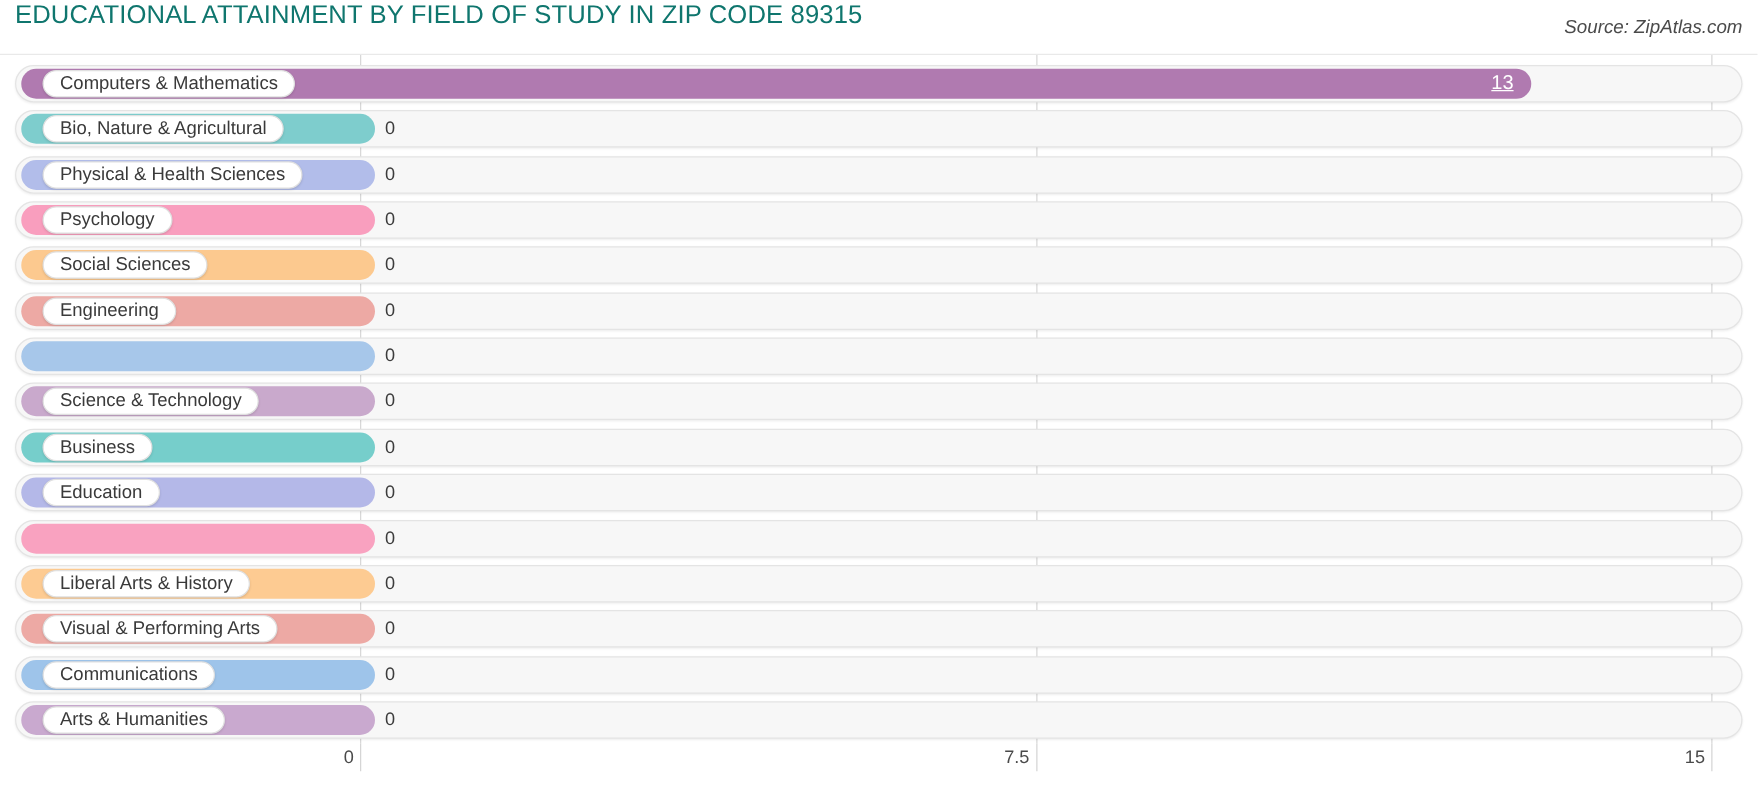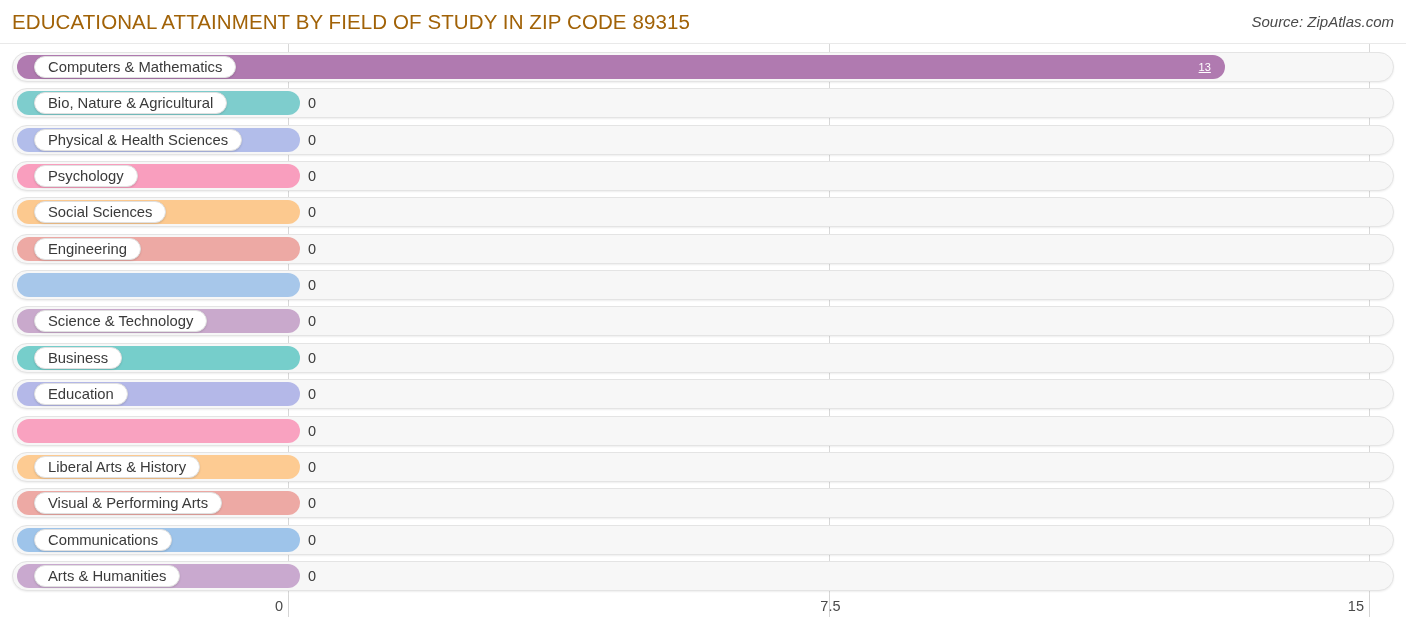--- a/index.html
+++ b/index.html
@@ -9,22 +9,22 @@
     font-family:"Liberation Sans", sans-serif;
     overflow:hidden;
     position:relative;
   }
 
   
   .header{
     position:absolute;left:0;top:0;width:1406px;height:43px;
   }
   .chart-title{
-    position:absolute;left:12px;top:10px;
-    font-size:20.5px;color:#a16207;letter-spacing:.1px;
+    position:absolute;left:12px;top:0;
+    font-size:20.5px;color:#0f766e;letter-spacing:.1px;
     white-space:nowrap;
   }
   .source{
     position:absolute;right:12px;top:13px;
     font-size:15px;font-style:italic;color:#4a4a4a;
     white-space:nowrap;
   }
   .header-rule{
     position:absolute;left:0;top:43px;width:1406px;height:1px;
     background:#e9e9e9;
@@ -48,21 +48,21 @@
     border-radius:15px;
     box-sizing:border-box;
     box-shadow:0 1px 2px rgba(0,0,0,.07);
   }
   .bar{
     position:absolute;left:5px;top:3px;height:24px;
     border-radius:12px;
   }
   .bar-value-in{
     position:absolute;right:14px;top:50%;transform:translateY(-50%);
-    color:#ffffff;font-size:11px;text-decoration:underline;
+    color:#ffffff;font-size:16px;text-decoration:underline;
   }
   .bar-value-out{
     position:absolute;top:50%;transform:translateY(-50%);
     color:#3c3c3c;font-size:14.5px;white-space:nowrap;
   }
   .pill{
     position:absolute;left:22px;top:4px;height:22px;
     background:#ffffff;
     border:1px solid #e0e0e0;
     border-radius:11px;
@@ -217,16 +217,16 @@
       <div class="pill">
         <span>Arts &amp; Humanities</span>
       </div>
     </div>
   </div>
 
 <div class="axis" id="axis">
     <div class="axis-tick" style="left: 288px;"></div>
     <div class="axis-label" style="left: 288px;">0</div>
     <div class="axis-tick" style="left: 828.5px;"></div>
-    <div class="axis-label" style="left: 828.5px; margin-left: 17px;">7.5</div>
+    <div class="axis-label" style="left: 828.5px;">7.5</div>
     <div class="axis-tick" style="left: 1369px;"></div>
     <div class="axis-label" style="left: 1369px;">15</div>
   </div>
 
 </body></html>

